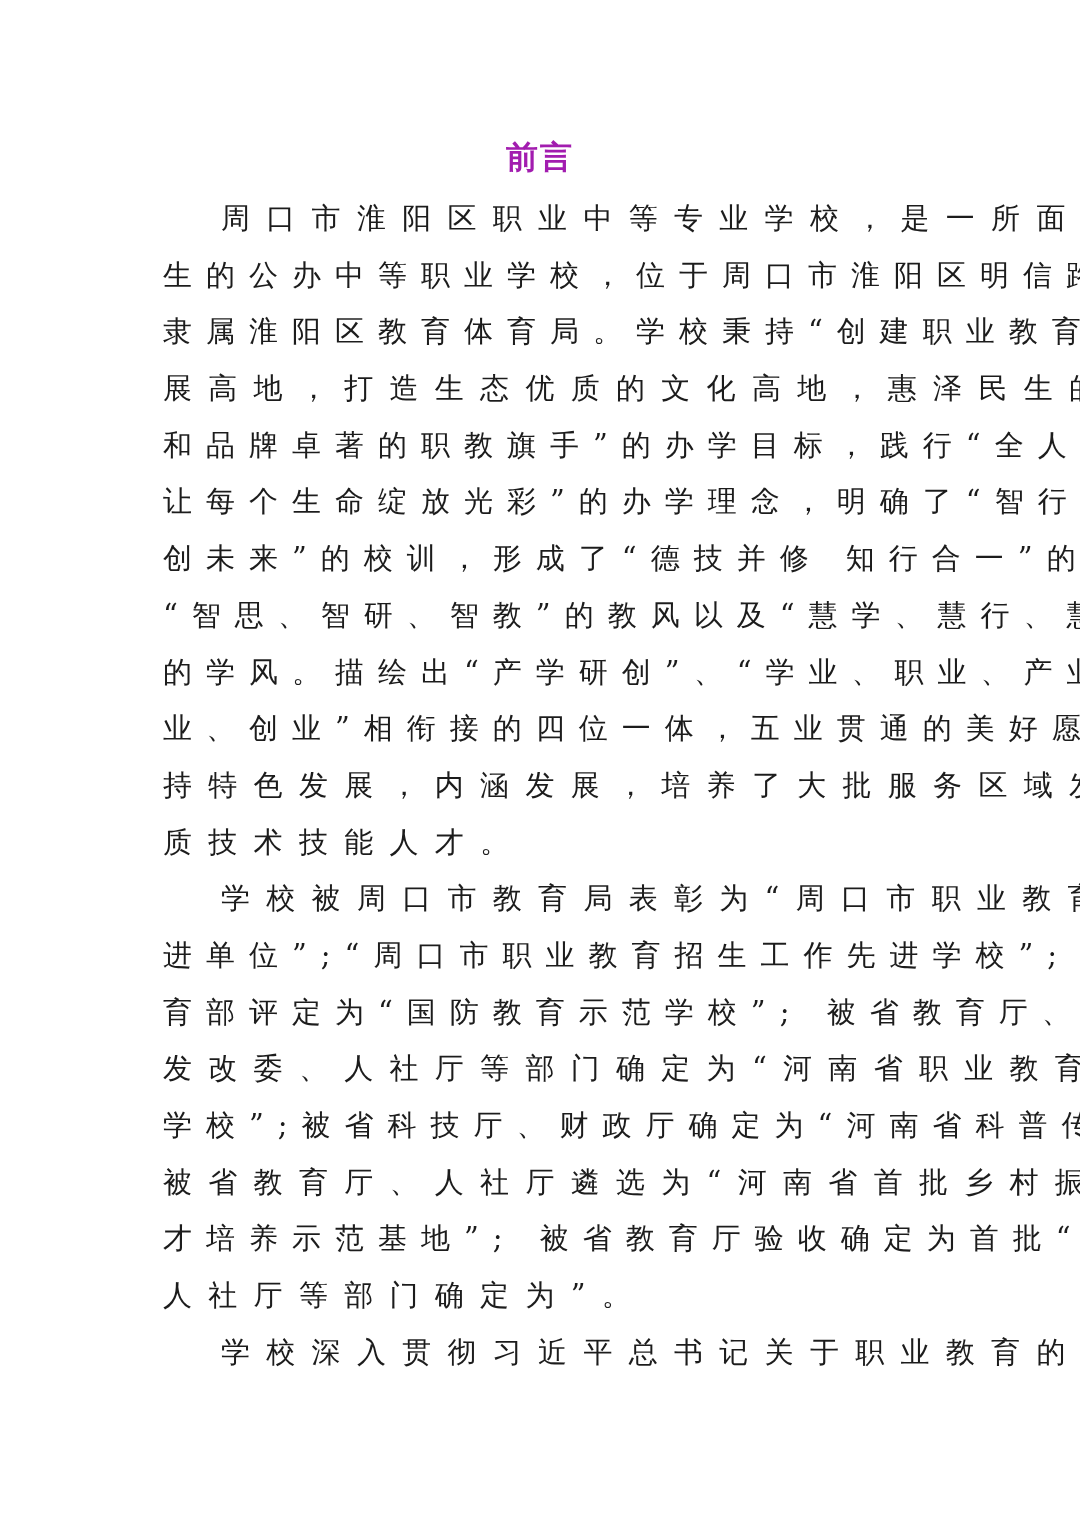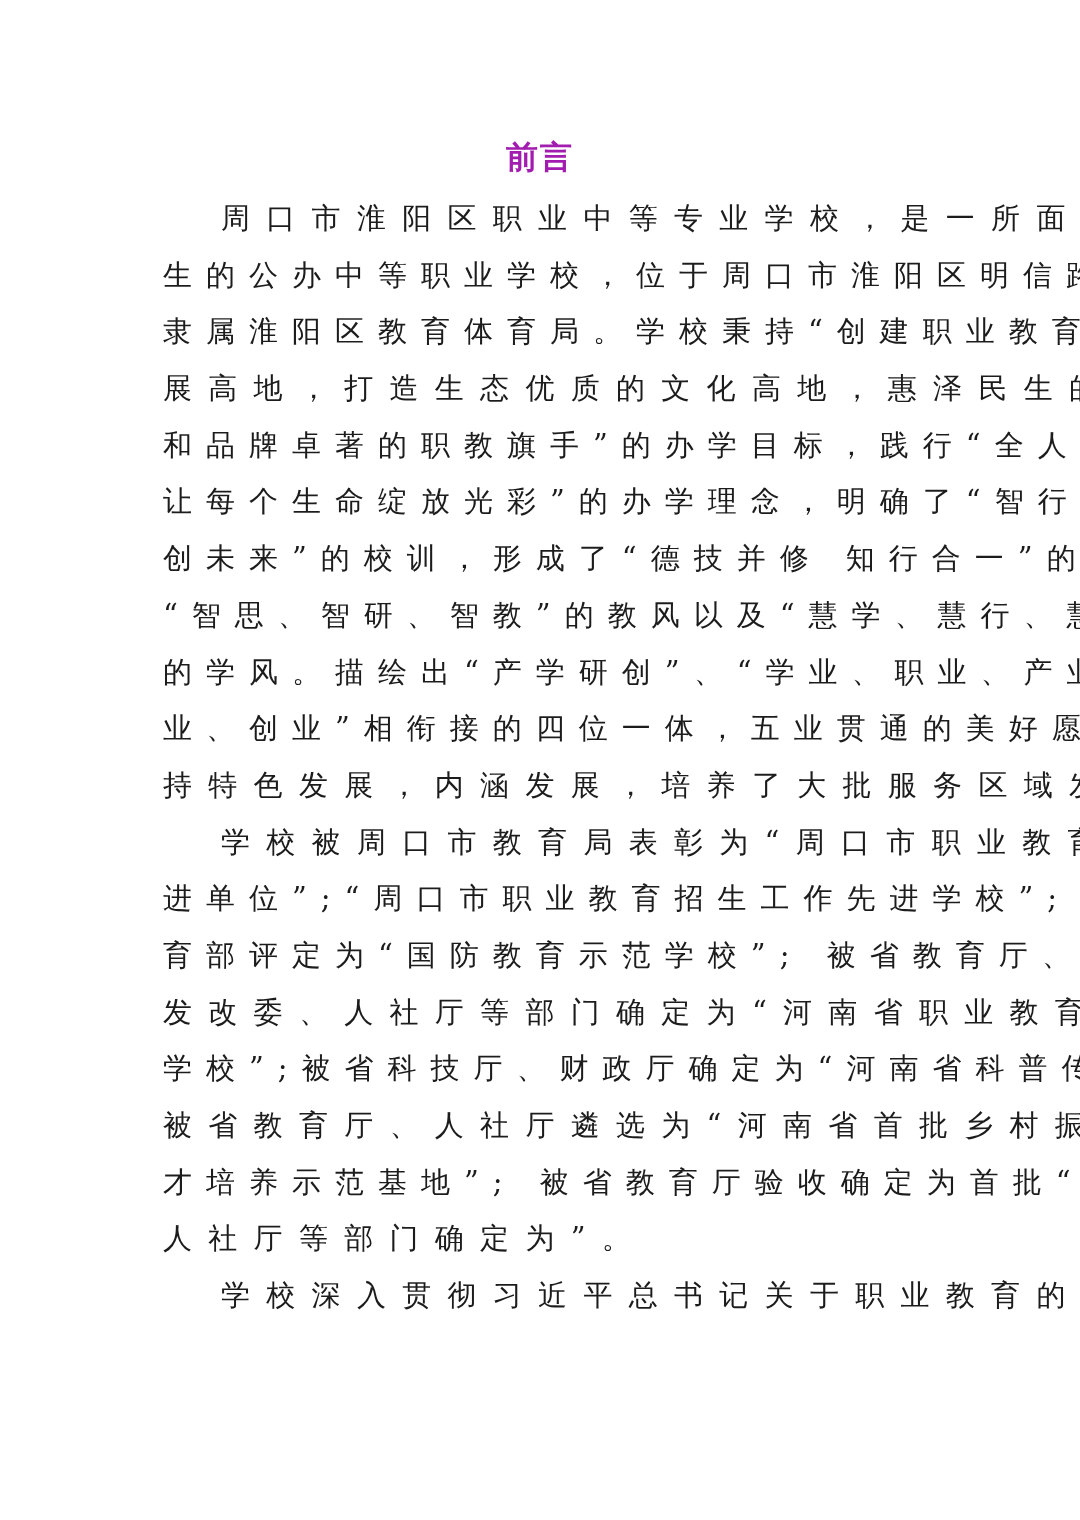--- a/index.html
+++ b/index.html
@@ -72,20 +72,21 @@
       <span class="line tight">生的公办中等职业学校，位于周口市淮阳区明信路南段，</span>
       <span class="line tight">隶属淮阳区教育体育局。学校秉持“创建职业教育创新发</span>
       <span class="line">展高地，打造生态优质的文化高地，惠泽民生的工匠摇篮</span>
       <span class="line tight">和品牌卓著的职教旗手”的办学目标，践行“全人教育，</span>
       <span class="line tight">让每个生命绽放光彩”的办学理念，明确了“智行天下 能</span>
       <span class="line tight">创未来”的校训，形成了“德技并修 知行合一”的校风和</span>
       <span class="line tight">“智思、智研、智教”的教风以及“慧学、慧行、慧创”</span>
       <span class="line tight">的学风。描绘出“产学研创”、“学业、职业、产业、就</span>
       <span class="line tight">业、创业”相衔接的四位一体，五业贯通的美好愿景。坚</span>
       <span class="line">持特色发展，内涵发展，培养了大批服务区域发展的高素</span>
+      <span class="line">质技术技能人才。</span>
     </div>
 
     <div>
       <span class="line indent">学校被周口市教育局表彰为“周口市职业教育工作先</span>
       <span class="line tight">进单位”;“周口市职业教育招生工作先进学校”; 被国家教</span>
       <span class="line tight">育部评定为“国防教育示范学校”; 被省教育厅、财政厅、</span>
       <span class="line">发改委、人社厅等部门确定为“河南省职业教育品牌特色</span>
       <span class="line tight">学校”;被省科技厅、财政厅确定为“河南省科普传播基地”;</span>
       <span class="line">被省教育厅、人社厅遴选为“河南省首批乡村振兴技能人</span>
       <span class="line tight">才培养示范基地”; 被省教育厅验收确定为首批“河南省标</span>

